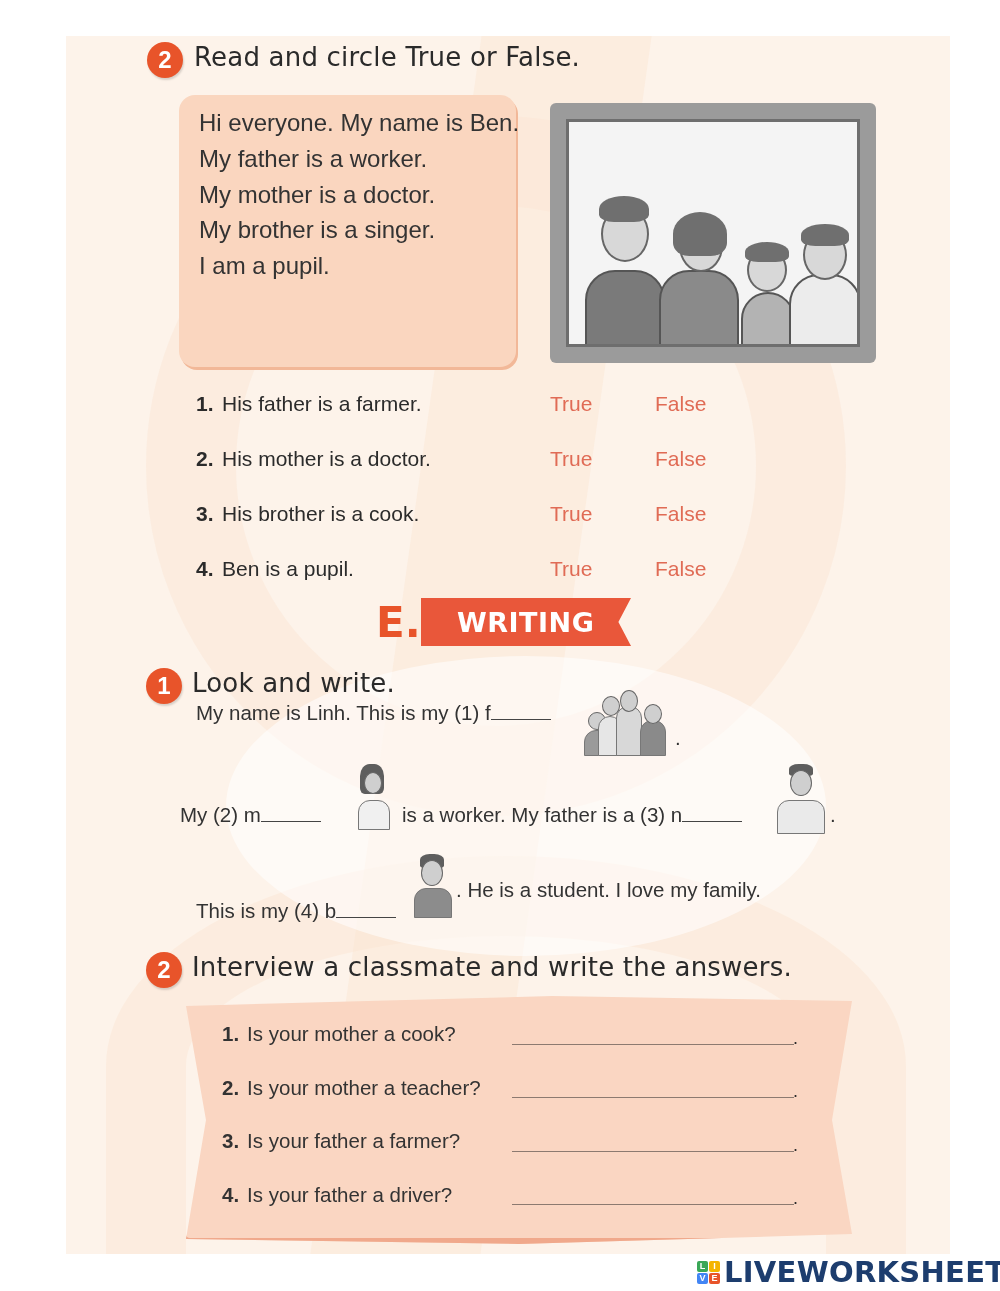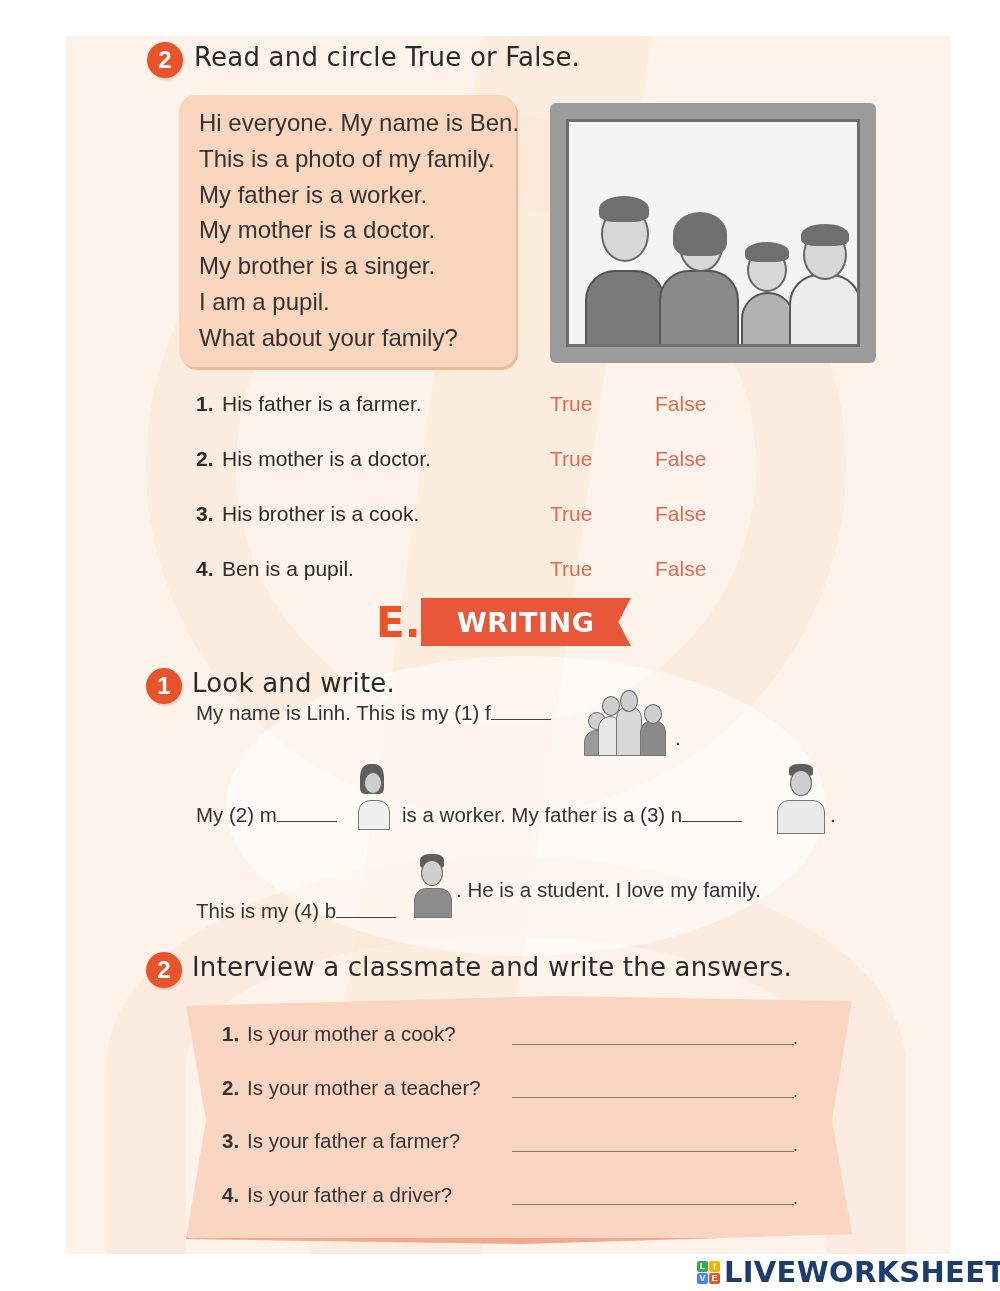--- a/index.html
+++ b/index.html
@@ -99,26 +99,24 @@
   <div class="wm a"></div>
   <div class="wm c"></div>
   <div class="wm white"></div>
 </div>
 
 <div class="num-badge" style="left:147px;top:42px;">2</div>
 <div class="heading" style="left:194px;top:42px;">Read and circle True or False.</div>
 
 <div class="reading-box">
   <div class="line">Hi everyone. My name is Ben.</div>
-  <div class="line">This is a photo of my family.</div>
   <div class="line">My father is a worker.</div>
   <div class="line">My mother is a doctor.</div>
   <div class="line">My brother is a singer.</div>
   <div class="line">I am a pupil.</div>
-  <div class="line">What about your family?</div>
 </div>
 
 <div class="photo-frame">
   <div class="photo-inner">
 
     <div class="person" style="left:16px;width:80px;height:190px;">
       <div class="body" style="left:0;width:80px;height:80px;background:#7a7a7a;"></div>
       <div class="head" style="left:16px;top:46px;width:48px;height:56px;"></div>
       <div class="hair" style="left:14px;top:36px;width:50px;height:26px;"></div>
     </div>
@@ -182,21 +180,21 @@
   <div class="h" style="left:8px;top:22px;width:18px;height:18px;"></div>
   <div class="b" style="left:18px;width:24px;height:40px;background:#e6e6e6;"></div>
   <div class="h" style="left:22px;top:6px;width:18px;height:20px;"></div>
   <div class="b" style="left:36px;width:26px;height:50px;background:#d8d8d8;"></div>
   <div class="h" style="left:40px;top:0;width:18px;height:22px;"></div>
   <div class="b" style="left:60px;width:26px;height:36px;background:#8a8a8a;"></div>
   <div class="h" style="left:64px;top:14px;width:18px;height:20px;"></div>
 </div>
 <div class="sentence" style="left:675px;top:726px;">.</div>
 
-<div class="sentence" style="left:196px;top:803px;">
+<div class="sentence" style="left:180px;top:803px;">
   <span>My (2) m</span><span class="blank"></span>
 </div>
 <div class="mini-icon" style="left:354px;top:764px;width:40px;height:66px;">
   <div class="b" style="left:4px;width:32px;height:30px;background:#f0f0f0;"></div>
   <div class="hr" style="left:6px;top:0;width:24px;height:30px;"></div>
   <div class="h" style="left:10px;top:8px;width:18px;height:22px;"></div>
 </div>
 <div class="sentence" style="left:402px;top:803px;">
   <span>is a worker. My father is a (3) n</span><span class="blank"></span>
 </div>

